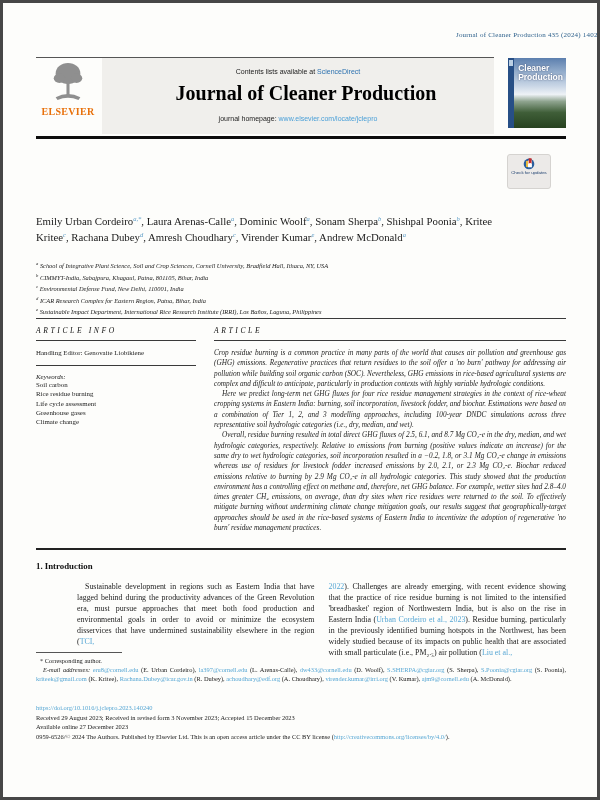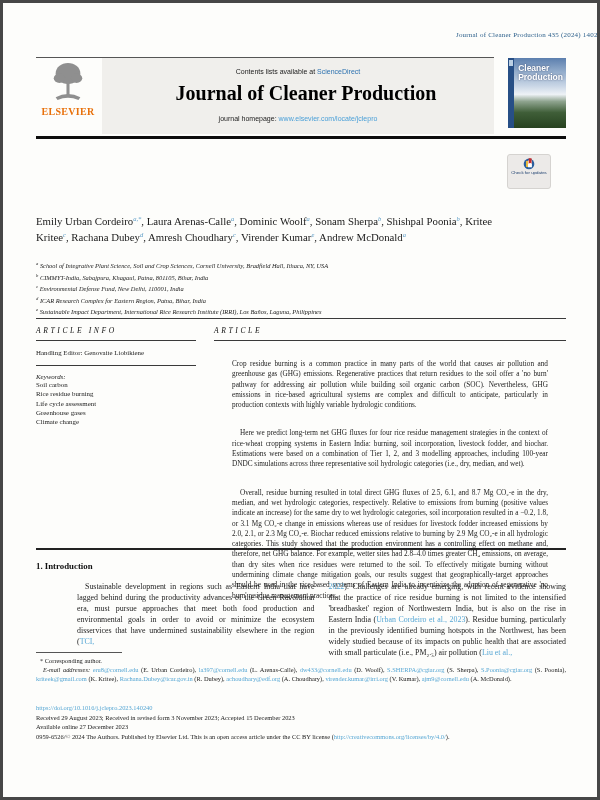--- a/index.html
+++ b/index.html
@@ -59,21 +59,21 @@
   
   .info-section{position:absolute;top:323px;left:33px;width:530px;display:flex;}
   .info-col{width:160px;margin-right:18px;flex:none;}
   .abstract-col{flex:1;}
   .sec-head{font-size:7.6px;letter-spacing:2.6px;color:#111;font-style:italic;}
   .head-rule{height:1px;background:#3a3a3a;margin-top:5px;}
   .editor{font-size:6.9px;line-height:9px;color:#222;margin-top:7px;}
   .kw-label{font-size:6.9px;font-style:italic;margin-top:7px;color:#222;}
   .kw-line{font-size:6.9px;line-height:9.3px;color:#222;}
   .abstract-body{margin-top:7px;}
-  .abstract-body p{margin:18px;font-size:7.25px;line-height:10.3px;text-align:justify;color:#1c1c1c;}
+  .abstract-body p{margin:0;font-size:7.25px;line-height:10.3px;text-align:justify;color:#1c1c1c;font-style:italic;}
   .abstract-body p + p{text-indent:8px;}
   .rule-bottom{position:absolute;top:545px;left:33px;width:530px;height:2px;background:#222;}
 
   
   .intro{position:absolute;top:558px;left:33px;width:530px;}
   .intro-head{font-size:8.8px;font-weight:bold;color:#111;}
   .intro-cols{display:flex;gap:14px;margin-top:10px;margin-left:41px;}
   .intro-col{flex:1;font-size:7.9px;line-height:11px;text-align:justify;color:#1c1c1c;}
   .intro-col.first{text-indent:8px;}
   .cite{color:#57a7d4;cursor:pointer;}

